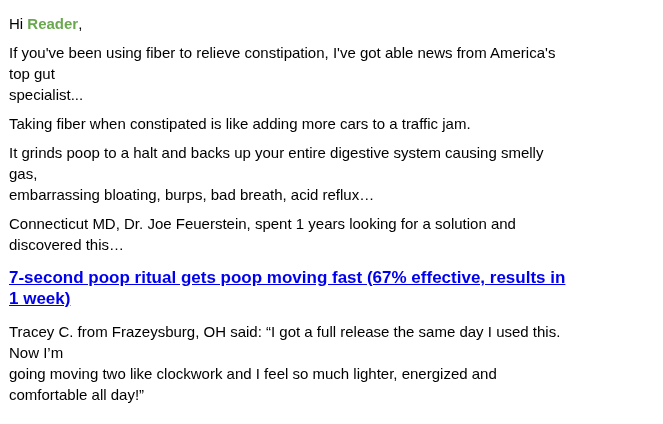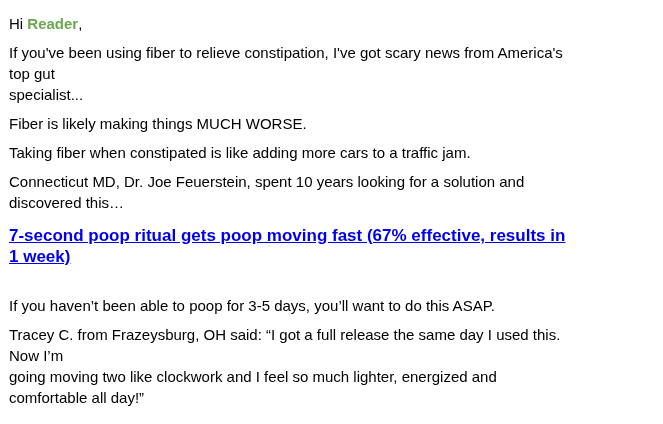--- a/index.html
+++ b/index.html
@@ -51,32 +51,32 @@
     margin-top: 28px;
   }
 </style>
 </head>
 <body>
 
 <div class="email">
 
   <p class="greeting"><span>Hi </span><span class="recipient">Reader</span><span>,</span></p>
 
-  <p class="para">If you've been using fiber to relieve constipation, I've got scary news from America's top gut
+  <p class="para">If you've been using fiber to relieve constipation, I've got able news from America's top gut
 specialist...</p>
 
-  <p class="para">Fiber is likely making things MUCH WORSE.</p>
 
   <p class="para">Taking fiber when constipated is like adding more cars to a traffic jam.</p>
 
+  <p class="para">It grinds poop to a halt and backs up your entire digestive system causing smelly gas,
+embarrassing bloating, burps, bad breath, acid reflux…</p>
 
 
 
-  <p class="para">Connecticut MD, Dr. Joe Feuerstein, spent 10 years looking for a solution and discovered this…</p>
+  <p class="para">Connecticut MD, Dr. Joe Feuerstein, spent 1 years looking for a solution and discovered this…</p>
 
   <p class="para cta-line"><a href="#" class="cta">7-second poop ritual gets poop moving fast (67% effective, results in 1 week)</a></p>
 
-  <p class="para extra-gap">If you haven’t been able to poop for 3-5 days, you’ll want to do this ASAP.</p>
 
   <p class="para">Tracey C. from Frazeysburg, OH said: “I got a full release the same day I used this. Now I’m
 going moving two like clockwork and I feel so much lighter, energized and comfortable all day!”</p>
 
 </div>
 
 </body></html>

